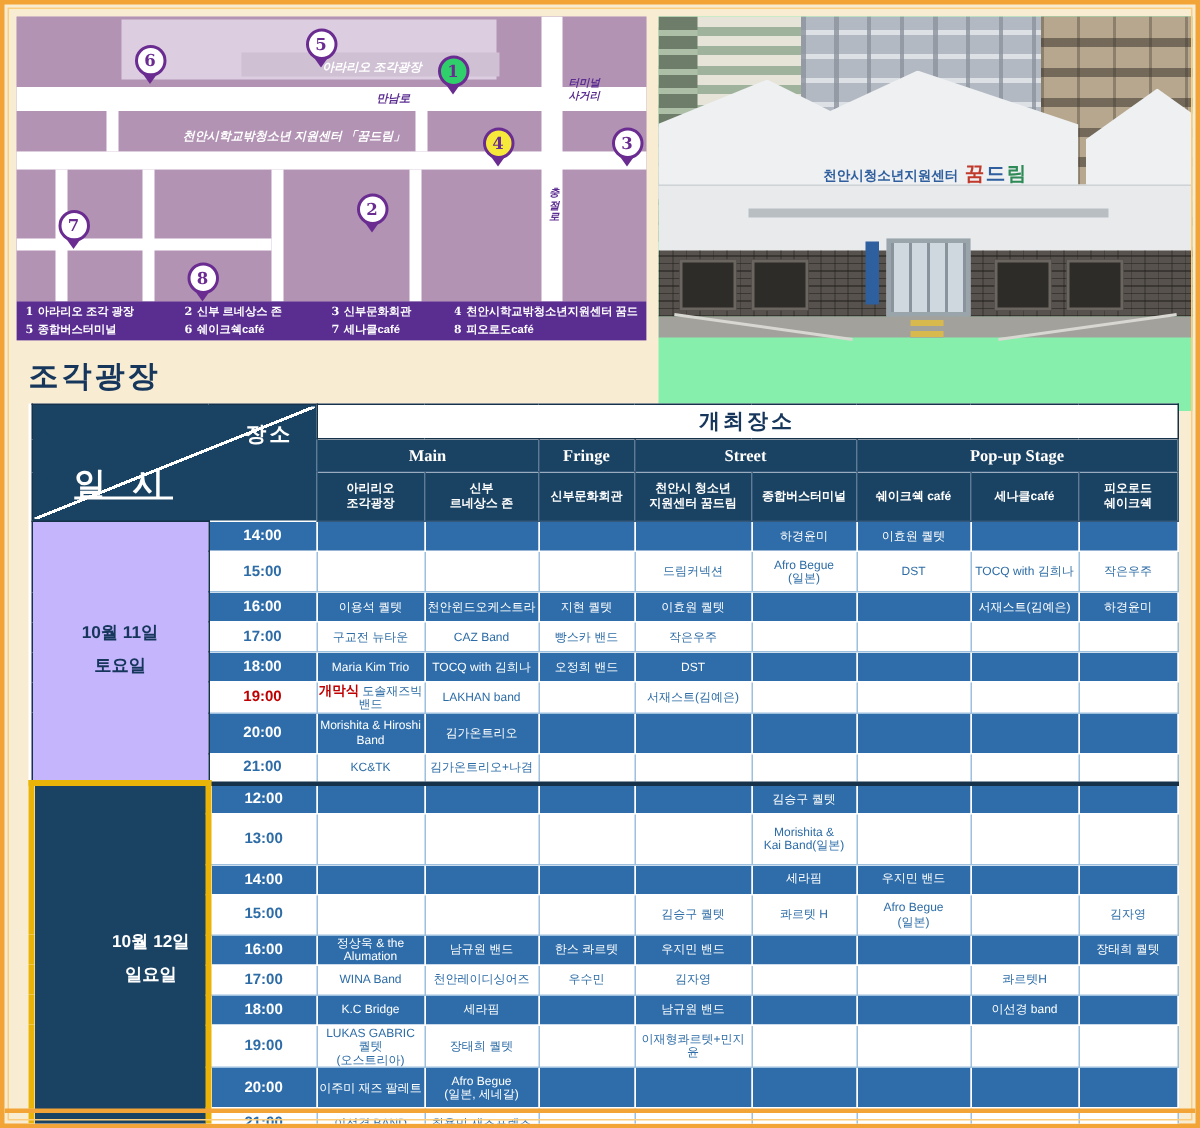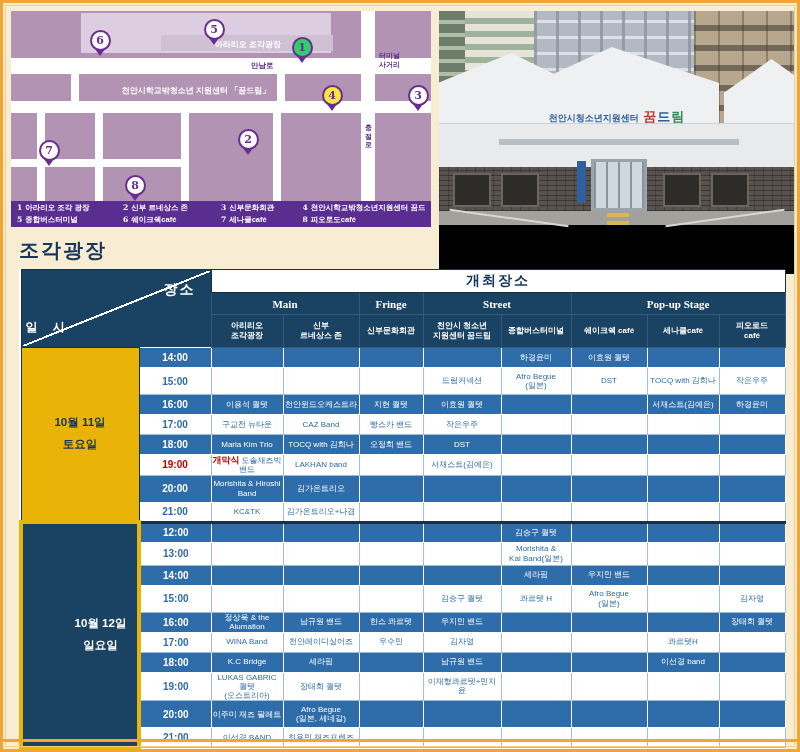--- a/index.html
+++ b/index.html
@@ -8,37 +8,37 @@
         border:3px solid #f2a437;box-sizing:border-box;}
   .frame-inner{position:absolute;inset:2px;border:1px solid #fbce7e;pointer-events:none;z-index:40;}
   .frame-bottom{position:absolute;left:0;right:0;top:736px;height:3px;background:#f2a437;z-index:40;}
 
   
   .map{position:absolute;left:8px;top:8px;width:420px;height:216px;background:#c4a7c6;overflow:hidden;}
   .m-block{position:absolute;background:#b293b4;}
   .m-plaza{position:absolute;left:70px;top:2px;width:250px;height:40px;background:#dccde0;}
   .m-plaza2{position:absolute;left:150px;top:24px;width:172px;height:16px;background:#cfc0d4;}
   .m-road{position:absolute;background:#ffffff;}
-  .m-label{position:absolute;font-weight:bold;color:#fff;white-space:pre-line;}
+  .m-label{position:absolute;font-weight:bold;color:#fff;white-space:pre-line;font-style:italic;}
   .m-label.purple{color:#5b2d91;}
   .m-vert{writing-mode:vertical-rl;letter-spacing:2px;}
   .pin{position:absolute;width:22px;text-align:center;z-index:5;}
   .pin .c{width:17px;height:17px;border-radius:50%;background:#fff;border:2px solid #6a2c91;
           color:#6a2c91;font:bold 11px "DejaVu Serif", serif;line-height:17px;margin:0 auto;}
   .pin .t{width:0;height:0;margin:-2px auto 0;border:5px solid transparent;border-top:7px solid #6a2c91;}
   .pin.green .c{background:#2fd06b;}
   .pin.yellow .c{background:#f6e93a;}
   .m-legend{position:absolute;left:0;right:0;top:190px;height:26px;background:#5a2d91;
             display:grid;grid-template-columns:26% 24% 20% 30%;align-content:center;
             row-gap:2px;padding:2px 6px;box-sizing:border-box;}
   .m-legend .item{color:#fff;font-size:7.5px;font-weight:bold;white-space:nowrap;overflow:hidden;}
   .m-legend .item b{margin-right:3px;font-family:"DejaVu Serif",serif;}
 
   
-  .photo{position:absolute;left:436px;top:8px;width:356px;height:263px;background:#000000;overflow:hidden;}
+  .photo{position:absolute;left:436px;top:8px;width:356px;height:263px;background:#86efac;overflow:hidden;}
   .b-left{position:absolute;left:0;top:0;width:95px;height:150px;
           background:repeating-linear-gradient(180deg,#e6e3d8 0 7px,#9fb29b 7px 13px);}
   .b-left-edge{position:absolute;left:0;top:0;width:26px;height:150px;
           background:repeating-linear-gradient(180deg,#6e7d6a 0 9px,#aebfa8 9px 13px);}
   .b-center{position:absolute;left:95px;top:0;width:160px;height:140px;background:#b3b9c2;
           background-image:repeating-linear-gradient(90deg,rgba(140,147,157,.8) 0 3px,transparent 3px 22px),
                            repeating-linear-gradient(0deg,rgba(225,229,233,.9) 0 3px,transparent 3px 16px);}
   .b-right{position:absolute;left:255px;top:0;width:101px;height:160px;background:#b7a78e;
           background-image:repeating-linear-gradient(0deg,rgba(60,54,46,.55) 0 6px,transparent 6px 20px),
                            repeating-linear-gradient(90deg,rgba(60,54,46,.35) 0 2px,transparent 2px 24px);}
@@ -70,36 +70,36 @@
 
   
   .sched{position:absolute;left:16px;top:266px;width:766px;border-collapse:collapse;table-layout:fixed;
          background:#fff;border:1px solid #16314a;}
   .sched td{padding:0 1px;text-align:center;vertical-align:middle;overflow:hidden;}
   .corner{background:#1a4263;padding:0;}
   .corner-inner{position:relative;width:100%;height:100%;min-height:75px;
       background:linear-gradient(to bottom right,transparent calc(50% - 1px),#fff calc(50% - 1px),
                  #fff calc(50% + 1px),transparent calc(50% + 1px));}
   .corner-place{position:absolute;top:10px;right:14px;color:#fff;font-size:14px;font-weight:bold;letter-spacing:2px;}
-  .corner-time{position:absolute;bottom:10px;left:3px;color:#fff;font-size:12px;font-weight:bold;letter-spacing:6px;}
+  .corner-time{position:absolute;bottom:10px;left:27px;color:#fff;font-size:21px;font-weight:bold;letter-spacing:6px;text-decoration:underline;}
   .banner{background:#fff;color:#16365c;font-weight:bold;font-size:14px;height:22px;
           border:1px solid #16314a;letter-spacing:2px;}
   .grp{background:#1a4263;color:#fff;font-family:"Liberation Serif",serif;font-weight:bold;font-size:11px;
        height:21px;border:1px solid #35597a;}
   .ven{background:#1a4263;color:#fff;font-weight:bold;font-size:8px;line-height:1.25;height:32px;
        border:1px solid #35597a;white-space:pre-line;}
   tr.blue td{background:#2e6daa;color:#fff;border:1px solid #ffffff;}
   tr.white td{background:#ffffff;color:#2d6ca6;border:1px solid #9cc0dd;}
   td.cell{font-size:8px;line-height:1.15;white-space:pre-line;}
   td.time{font-size:10px;font-weight:bold;margin-left:41px;}
   tr.blue td.time{color:#fff;}
   tr.white td.time{color:#2d6ca6;}
   td.time.red{color:#c00000 !important;}
   td.daycell{font-size:11.5px;font-weight:bold;line-height:1.9;white-space:pre-line;}
-  td.daycell.light{background:#eab308;color:#16365c;border:1px solid #16314a;}
+  td.daycell.light{background:#c4b5fd;color:#16365c;border:1px solid #16314a;}
   td.daycell.dark{background:#1a4263;color:#ffffff;border:4px solid #eab308;padding-left:42px;}
   tr.day-start td{border-top:3px solid #16314a;}
   .open-red{color:#c00000;font-weight:bold;font-size:9px;margin-right:2px;}
 </style>
 </head>
 <body>
 
 <div class="page">
   <div class="frame-inner"></div>
   <div class="frame-bottom"></div>
@@ -240,21 +240,21 @@
 조각광장</td>
         <td class="ven">신부
 르네상스 존</td>
         <td class="ven">신부문화회관</td>
         <td class="ven">천안시 청소년
 지원센터 꿈드림</td>
         <td class="ven">종합버스터미널</td>
         <td class="ven">쉐이크쉑 café</td>
         <td class="ven">세나클café</td>
         <td class="ven">피오로드
-café</td>
+쉐이크쉑</td>
       </tr>
     </thead>
     <tbody id="schedule-body">
         <tr class="blue" style="height: 20px;">
           <td class="daycell light" rowspan="8">10월 11일
 토요일</td>
           <td class="time">14:00</td>
           <td class="cell"></td>
           <td class="cell"></td>
           <td class="cell"></td>
@@ -349,21 +349,21 @@
           <td class="time">12:00</td>
           <td class="cell"></td>
           <td class="cell"></td>
           <td class="cell"></td>
           <td class="cell"></td>
           <td class="cell">김승구 퀄텟</td>
           <td class="cell"></td>
           <td class="cell"></td>
           <td class="cell"></td>
         </tr>
-        <tr class="white" style="height: 23px;">
+        <tr class="white" style="height: 34px;">
           <td class="time">13:00</td>
           <td class="cell"></td>
           <td class="cell"></td>
           <td class="cell"></td>
           <td class="cell"></td>
           <td class="cell">Morishita &amp;
 Kai Band(일본)</td>
           <td class="cell"></td>
           <td class="cell"></td>
           <td class="cell"></td>

